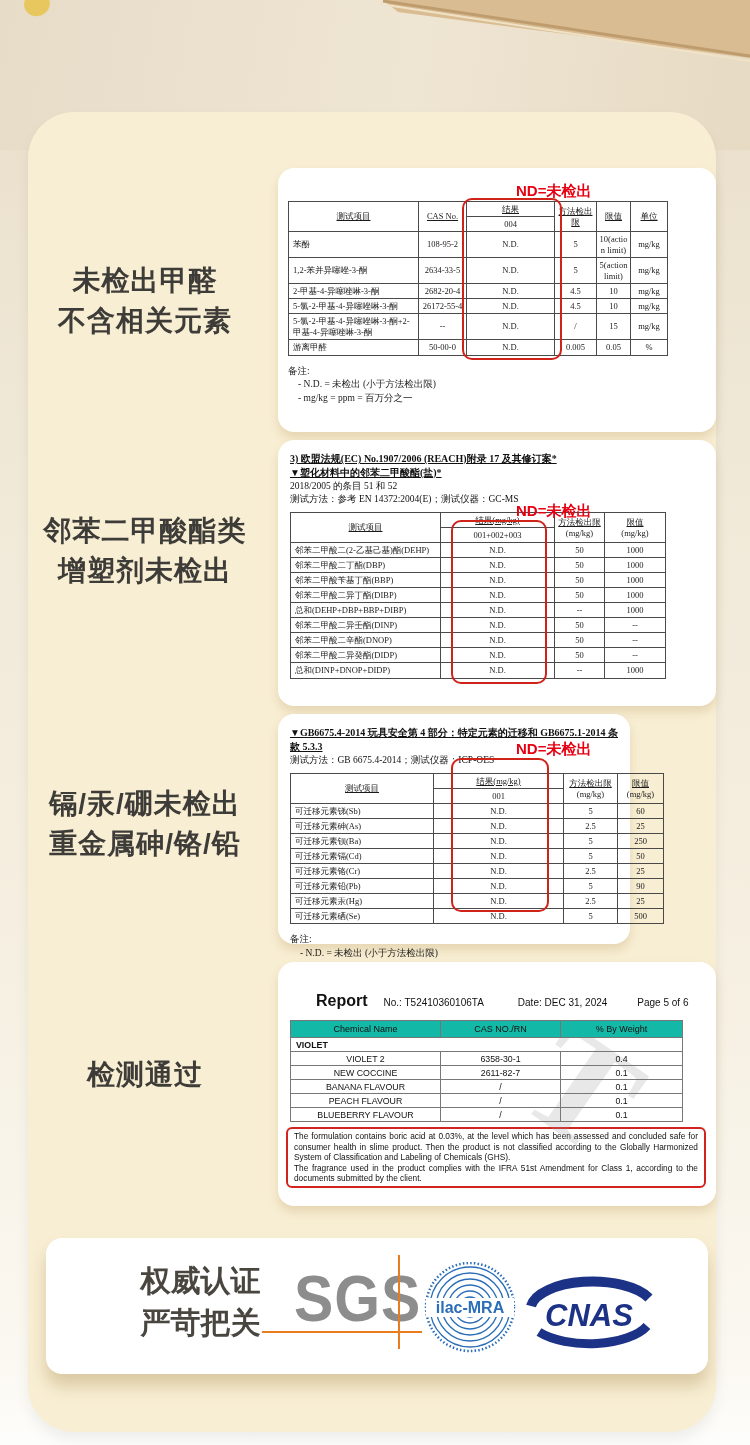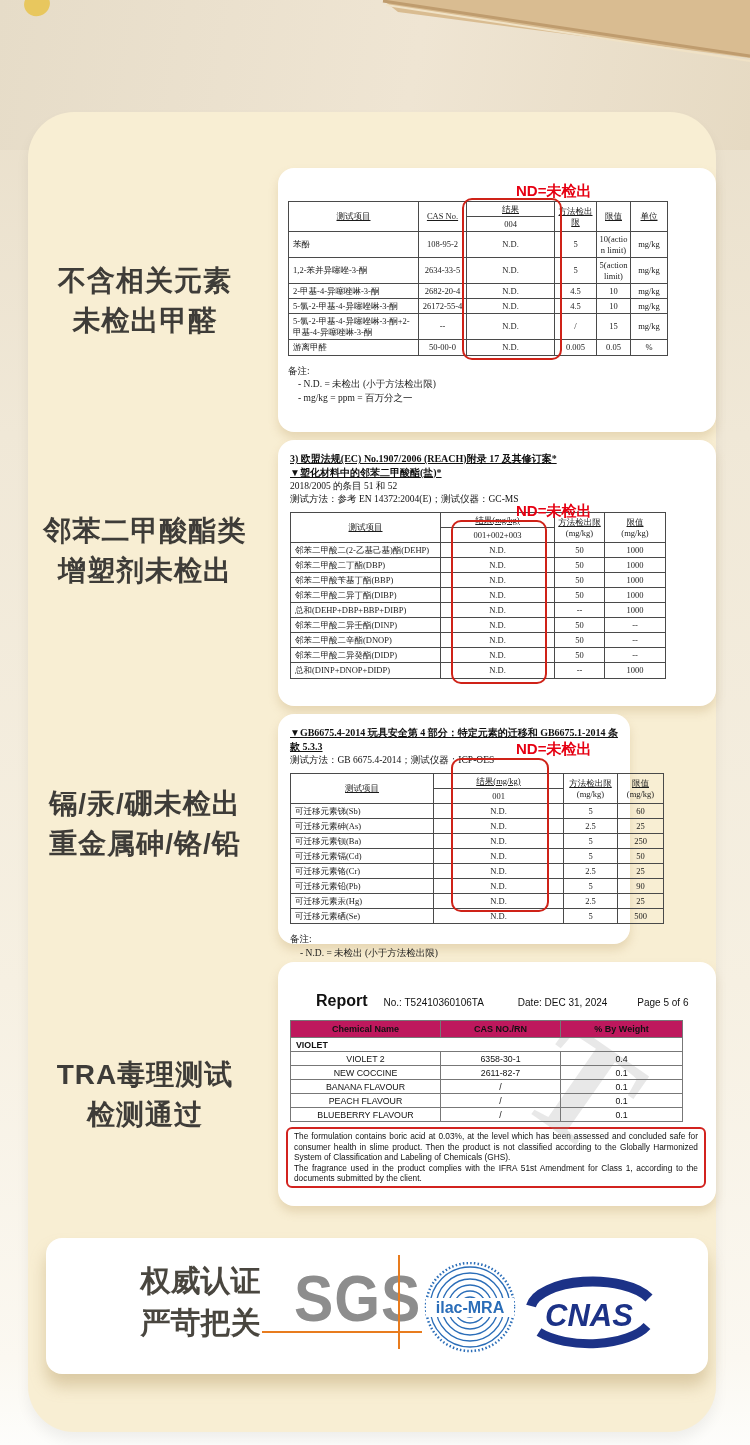--- a/index.html
+++ b/index.html
@@ -41,21 +41,21 @@
   .h-bold{font-size:10px;font-weight:700;text-decoration:underline;line-height:14px;}
   .h-norm{font-size:9.5px;line-height:13px;}
   
   .rline{display:flex;align-items:baseline;margin:30px 0 0 38px;color:#111;}
   .rline .rt{font-weight:700;font-size:16px;}
   .rline .rno{margin-left:16px;font-size:10px;}
   .rline .rdate{margin-left:34px;font-size:10px;}
   .rline .rpage{margin-left:30px;font-size:10px;}
   #t4{margin:10px 0 0 12px;width:392px;border-collapse:collapse;table-layout:fixed;
     font-size:8.8px;color:#111;position:relative;}
-  #t4 th{background:#be185d;border:1px solid #777;font-weight:700;font-size:9px;padding:3px 2px;}
+  #t4 th{background:#14b8a6;border:1px solid #777;font-weight:400;font-size:9px;padding:3px 2px;}
   #t4 td{border:1px solid #777;padding:1.5px 2px;text-align:center;}
   #t4 .grp td{text-align:left;font-weight:700;padding-left:5px;}
   .wm{position:absolute;left:255px;top:40px;font-family:"Liberation Serif",serif;font-weight:700;
     font-size:150px;color:rgba(150,150,150,.22);transform:rotate(35deg);pointer-events:none;}
   .notebox{margin:5px 0 0 8px;width:404px;border:2px solid #d2231f;border-radius:6px;
     padding:2px 6px;font-size:8.3px;line-height:1.28;color:#111;text-align:justify;}
   
   .certs-label{position:absolute;left:42px;top:22px;width:225px;text-align:center;
     font-weight:700;font-size:30px;line-height:42px;color:#49463f;}
   .sgs{position:absolute;left:248px;top:28px;font-weight:700;font-size:62px;line-height:62px;
@@ -75,22 +75,22 @@
       <polygon points="383,0 750,0 750,58 398,12" fill="#d9bc91"></polygon>
       <line x1="383" y1="1" x2="750" y2="56" stroke="#bf9c6e" stroke-width="3"></line>
       <line x1="386" y1="5" x2="750" y2="61" stroke="#f0e2c6" stroke-width="2"></line>
     </svg>
     <div class="yellow-bit"></div>
   </div>
 
   <div class="panel"></div>
 
   <div class="side-label" id="label1">
+    <div>未检出甲醛</div>
     <div>不含相关元素</div>
-    <div>未检出甲醛</div>
   </div>
 
   <div class="card" id="card1">
     <div class="nd" style="left:238px;top:14px;">ND=未检出</div>
     <table class="rtable" id="t1">
       <colgroup>
         <col style="width:130px">
           <col style="width:48px">
           <col style="width:88px">
         <col style="width:42px">
@@ -353,21 +353,20 @@
         </tbody>
     </table>
     <div class="notes" style="margin-left:12px">
       <div>备注:</div>
       <div class="nline">- N.D. = 未检出 (小于方法检出限)</div>
     </div>
     <div class="redbox" id="rb3"></div>
   </div>
 
   <div class="side-label" id="label4">
-    <div>TRA毒理测试</div>
     <div>检测通过</div>
   </div>
 
   <div class="card" id="card4">
     <div class="wm">T</div>
     <div class="rline">
       <span class="rt">Report</span>
       <span class="rno">No.: T52410360106TA</span>
       <span class="rdate">Date: DEC 31, 2024</span>
       <span class="rpage">Page 5 of  6</span>

